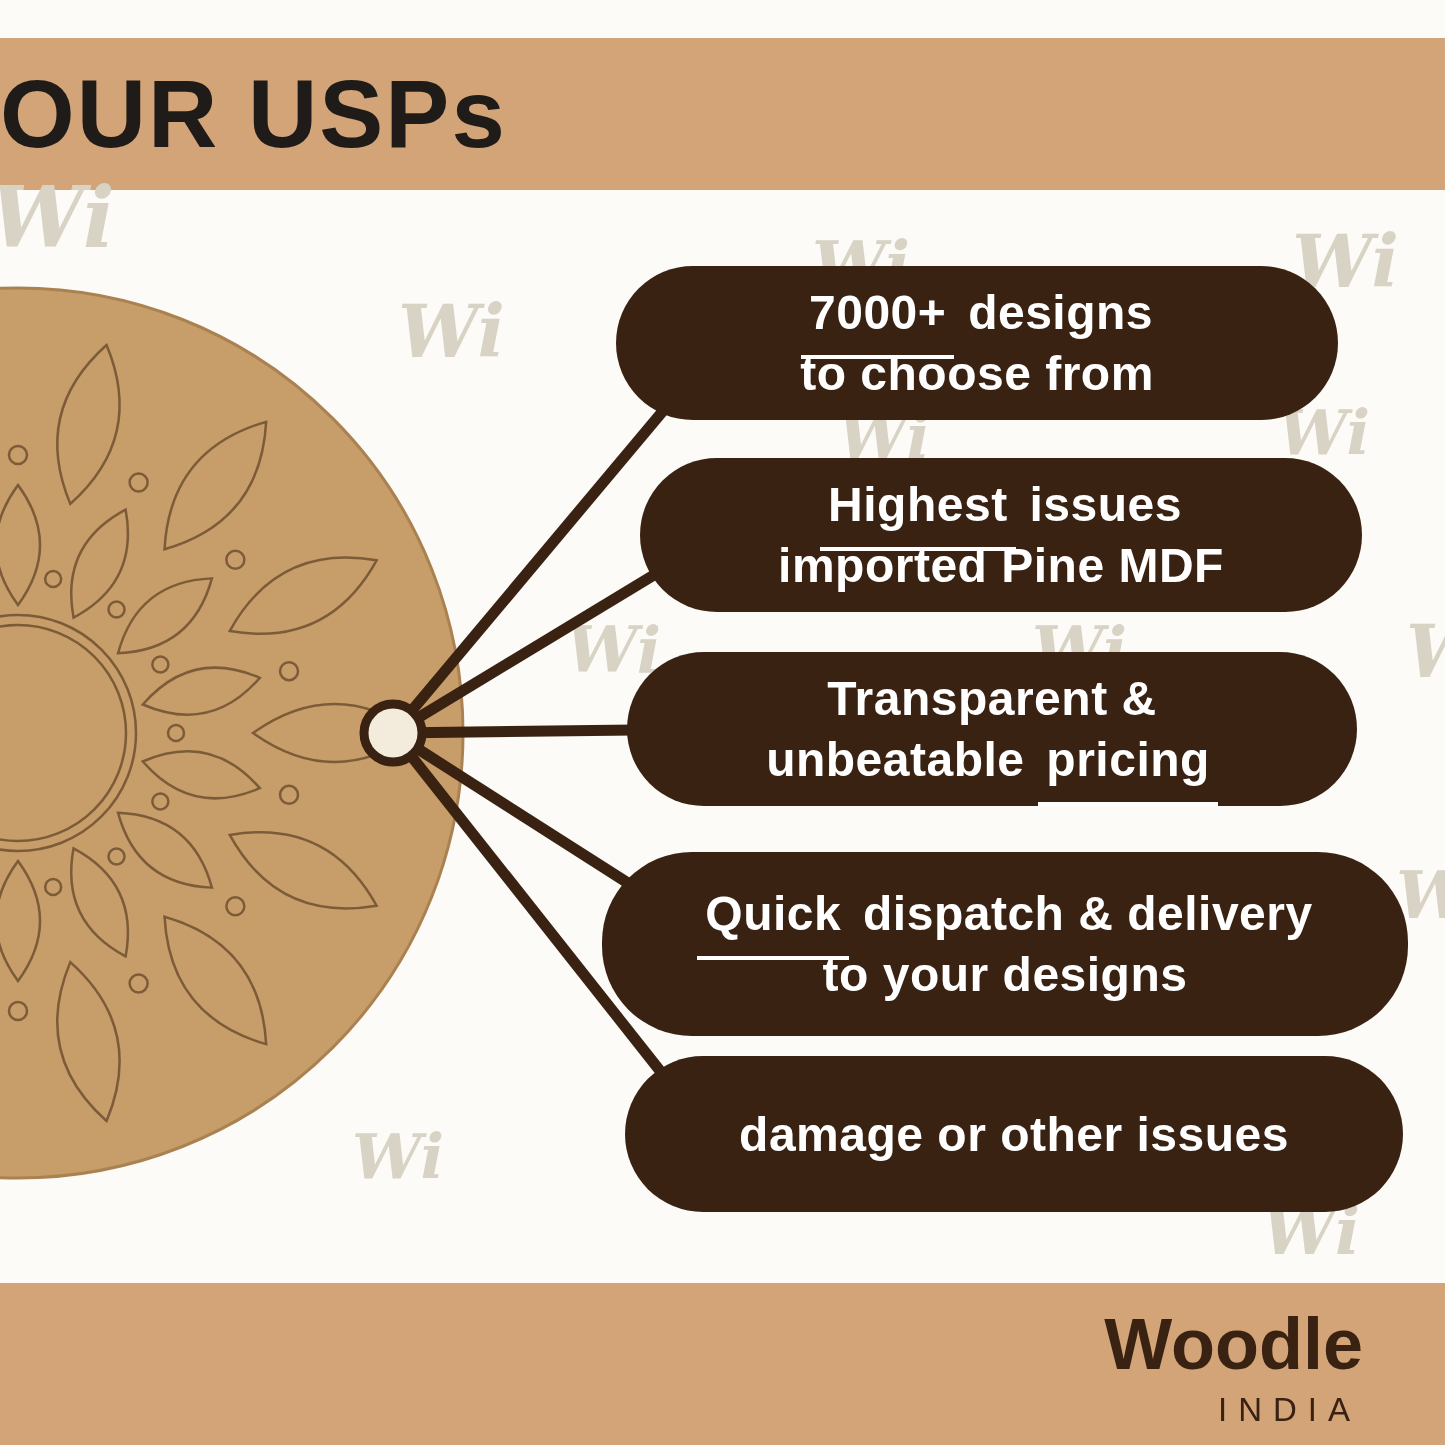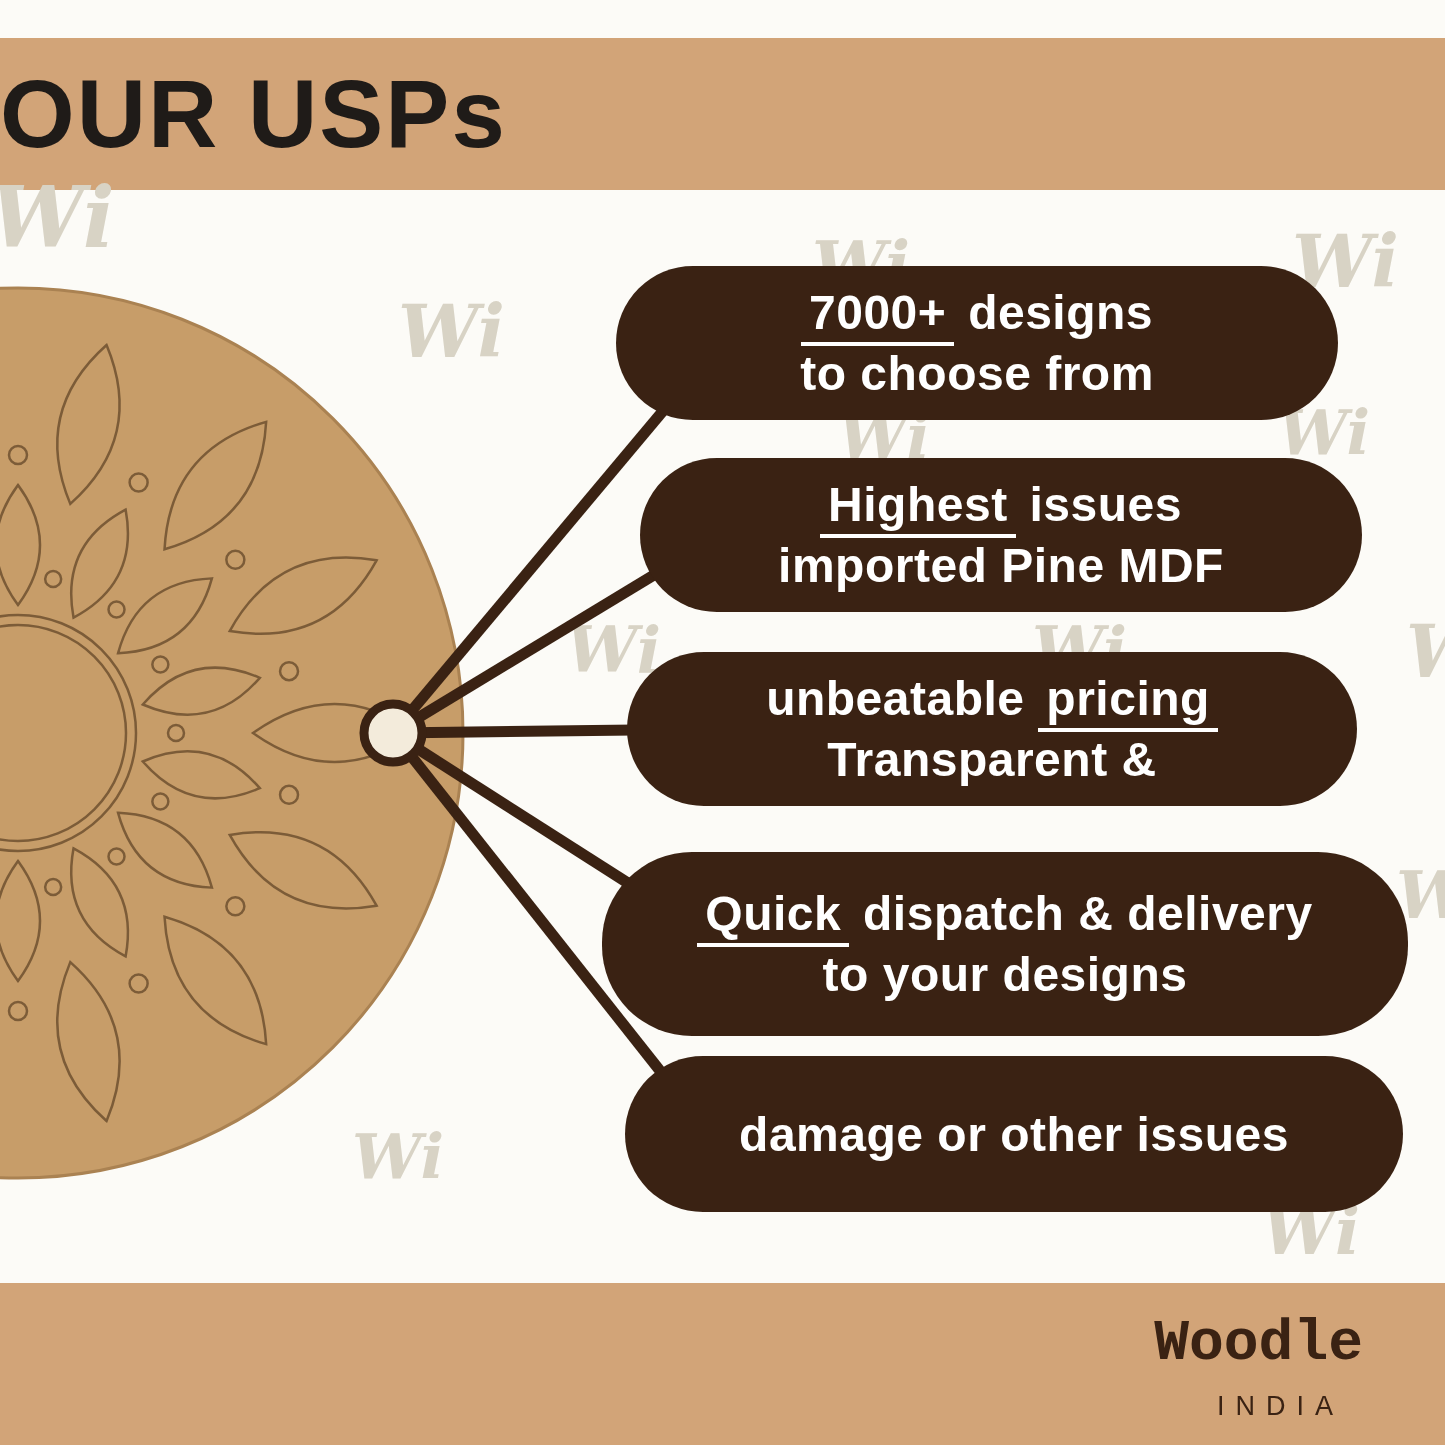--- a/index.html
+++ b/index.html
@@ -10,25 +10,25 @@
   .band-top{top:38px;height:152px;display:flex;align-items:center;justify-content:flex-start}
   .band-bottom{top:1283px;height:162px}
   .title{font-size:96px;font-weight:700;color:#1f1b18;letter-spacing:2px}
   .wm{position:absolute;font-family:"DejaVu Serif",serif;font-weight:700;font-style:italic;
       color:#d8d3c5;z-index:1;line-height:1}
   svg.art{position:absolute;left:0;top:0;z-index:2}
   .pill{position:absolute;background:var(--pill,#3a2213);border-radius:90px;color:#fff;
         display:flex;flex-direction:column;align-items:center;justify-content:center;
         z-index:3;text-align:center}
   .pill .line{font-size:48px;font-weight:700;line-height:61px;white-space:pre;letter-spacing:.5px}
-  .uline{border-bottom:4px solid #fff;padding:0 8px 3px}
+  .uline{border-bottom:4px solid #fff;padding:0 8px 16px}
   .logo{position:absolute;right:82px;top:1297px;display:flex;flex-direction:column;
         align-items:flex-end;color:var(--pill,#3a2213);z-index:4}
-  .logo .brand{font-family:Liberation Mono, monospace;font-weight:700;font-size:58px;line-height:94px}
-  .logo .country{font-size:27px;letter-spacing:11px;margin-right:19px;font-weight:400}
+  .logo .brand{font-family:Liberation Sans, sans-serif;font-weight:700;font-size:72px;line-height:94px}
+  .logo .country{font-size:33px;letter-spacing:11px;margin-right:2px;font-weight:400}
 </style>
 </head>
 <body>
 
 <div class="page">
 
   <div class="band band-top">
     <h1 class="title">OUR USPs</h1>
   </div>
 
@@ -122,22 +122,22 @@
 
   <div class="pill" style="left:616px;top:266px;width:722px;height:154px">
       <div class="line"><span class="uline">7000+</span><span> designs</span></div>
       <div class="line"><span>to choose from</span></div>
     </div>
   <div class="pill" style="left:640px;top:458px;width:722px;height:154px">
       <div class="line"><span class="uline">Highest</span><span> issues</span></div>
       <div class="line"><span>imported Pine MDF</span></div>
     </div>
   <div class="pill" style="left:627px;top:652px;width:730px;height:154px">
+      <div class="line"><span>Transparent &amp;</span></div>
       <div class="line"><span>unbeatable </span><span class="uline">pricing</span></div>
-      <div class="line"><span>Transparent &amp;</span></div>
     </div>
   <div class="pill" style="left:602px;top:852px;width:806px;height:184px">
       <div class="line"><span class="uline">Quick</span><span> dispatch &amp; delivery</span></div>
       <div class="line"><span>to your designs</span></div>
     </div>
   <div class="pill" style="left:625px;top:1056px;width:778px;height:156px">
       <div class="line"><span>damage or other issues</span></div>
     </div>
 
   <div class="logo">

